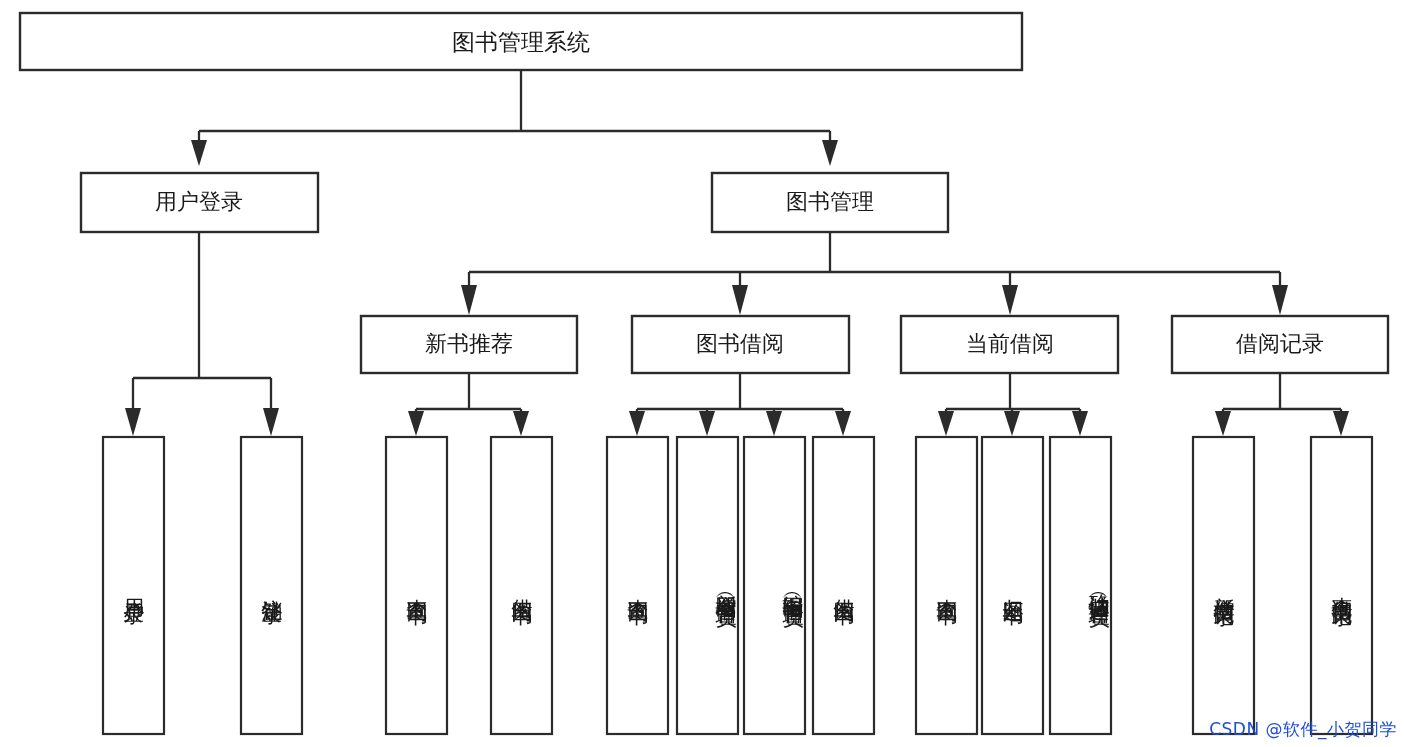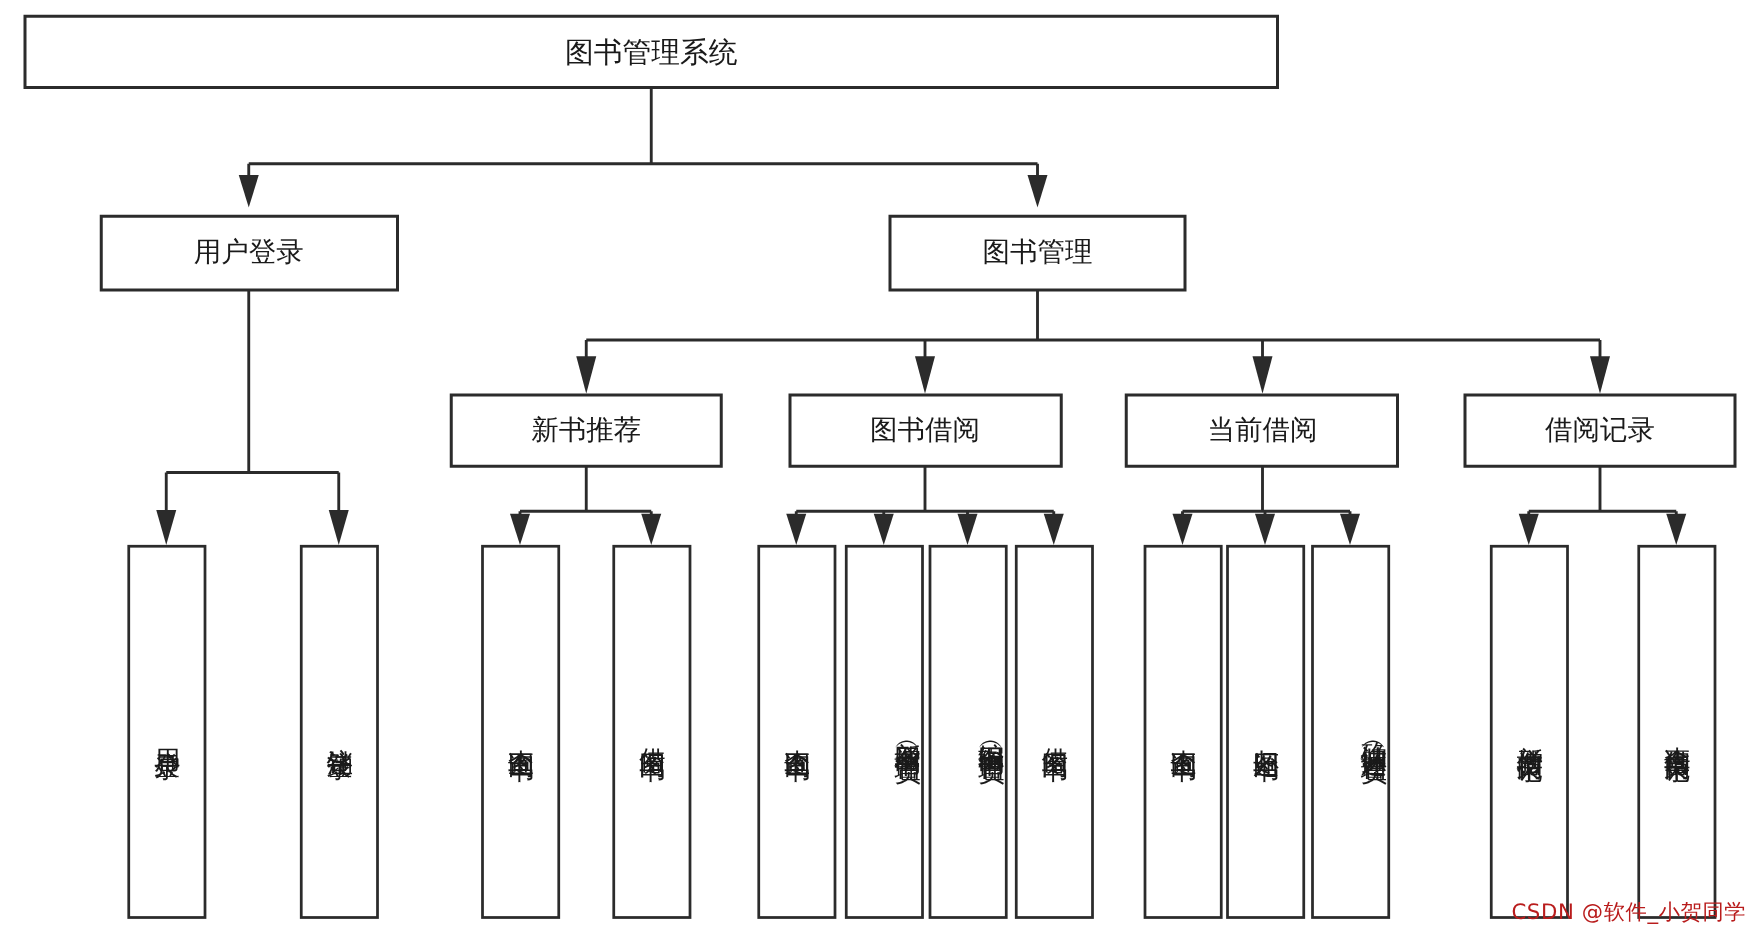--- a/index.html
+++ b/index.html
@@ -77,21 +77,21 @@
   }
   .vlabel.center-v {
     align-items: center;
   }
   .watermark {
     position: absolute;
     right: 8px;
     bottom: 6px;
     font-family: "DejaVu Sans", "Liberation Sans", sans-serif;
     font-size: 17px;
-    color: #b91c1c;
+    color: #1d4ed8;
     letter-spacing: 0.5px;
     white-space: nowrap;
   }
 </style>
 </head>
 <body>
 
 <div id="diagram-root">
 
   <svg class="diagram-svg" viewBox="0 0 1405 747">

